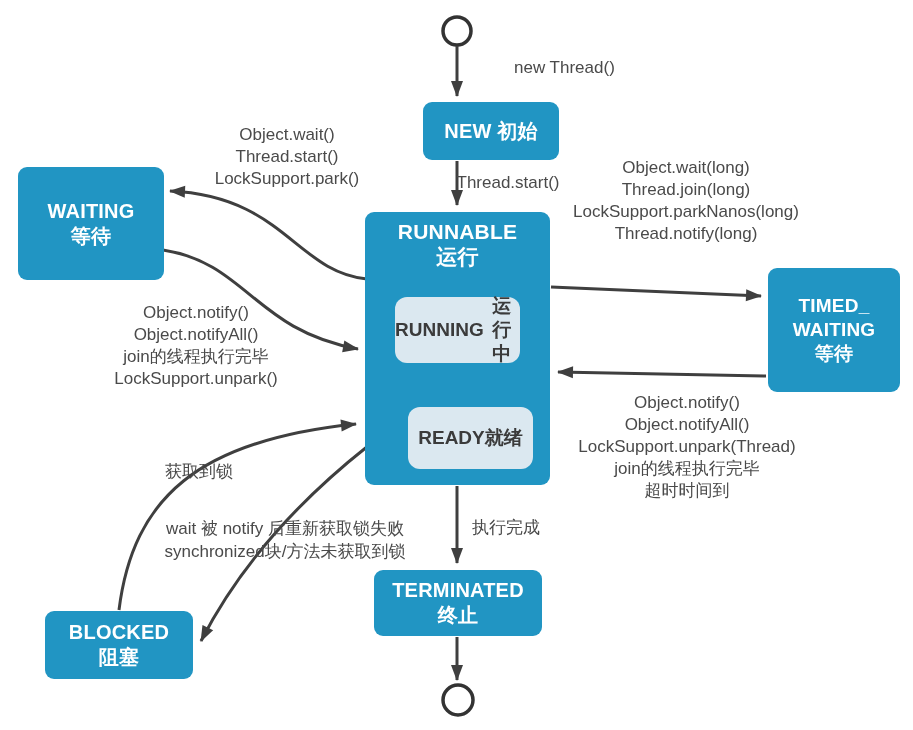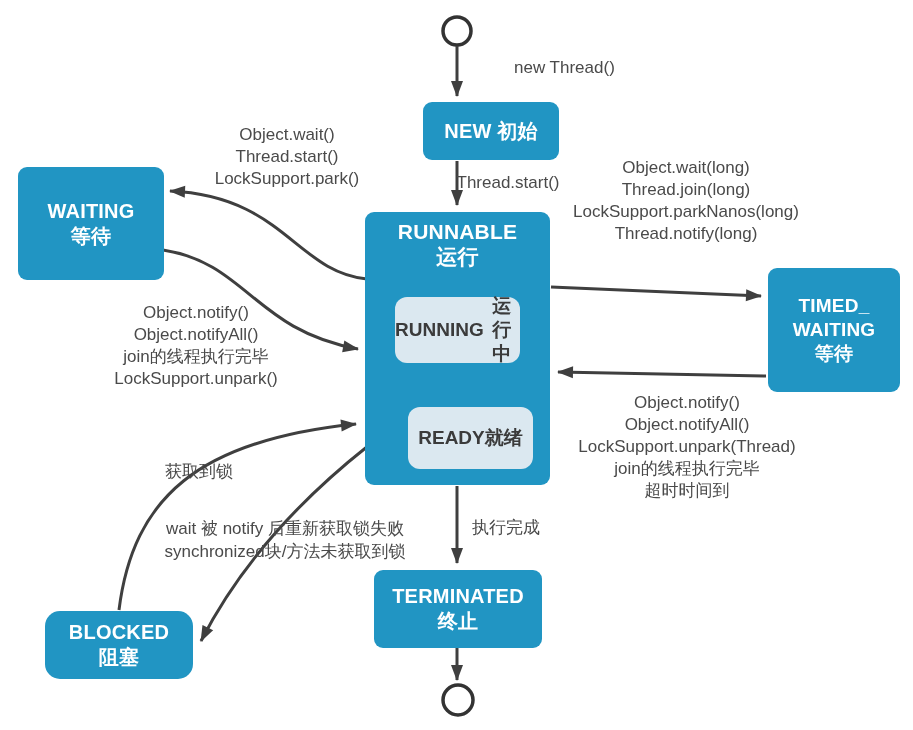--- a/index.html
+++ b/index.html
@@ -35,22 +35,22 @@
   }
 
   
   #node-new        { left:383px; top:102px; width:136px; height:58px;margin-left:40px; }
   #node-runnable   { left:365px; top:212px; width:185px; height:273px;
                      justify-content:flex-start; padding-top:7px; font-size:21px; }
   #node-running    { left:395px; top:297px; width:125px; height:66px; }
   #node-ready      { left:395px; top:407px; width:125px; height:62px;margin-left:13px; }
   #node-waiting    { left:18px;  top:167px; width:146px; height:113px; }
   #node-timed      { left:768px; top:268px; width:132px; height:124px; font-size:19px; line-height:24px; }
-  #node-blocked    { left:45px;  top:611px; width:148px; height:68px;border-radius:15px; }
-  #node-terminated { left:374px; top:570px; width:168px; height:78px; }
+  #node-blocked    { left:45px;  top:611px; width:148px; height:68px; }
+  #node-terminated { left:374px; top:570px; width:168px; height:66px; }
 
   
   #lbl-new-thread   { left:466px; top:57px;  text-align:left;margin-left:48px; }
   #lbl-thread-start { left:428px; top:172px; width:160px; }
   #lbl-to-waiting   { left:167px; top:124px; width:240px; }
   #lbl-from-waiting { left:76px;  top:302px; width:240px; }
   #lbl-to-timed     { left:545px; top:157px; width:282px; }
   #lbl-from-timed   { left:546px; top:392px; width:282px; }
   #lbl-acquire-lock { left:146px; top:461px; width:106px; }
   #lbl-to-blocked   { left:135px; top:517px; width:300px; line-height:23px; }

